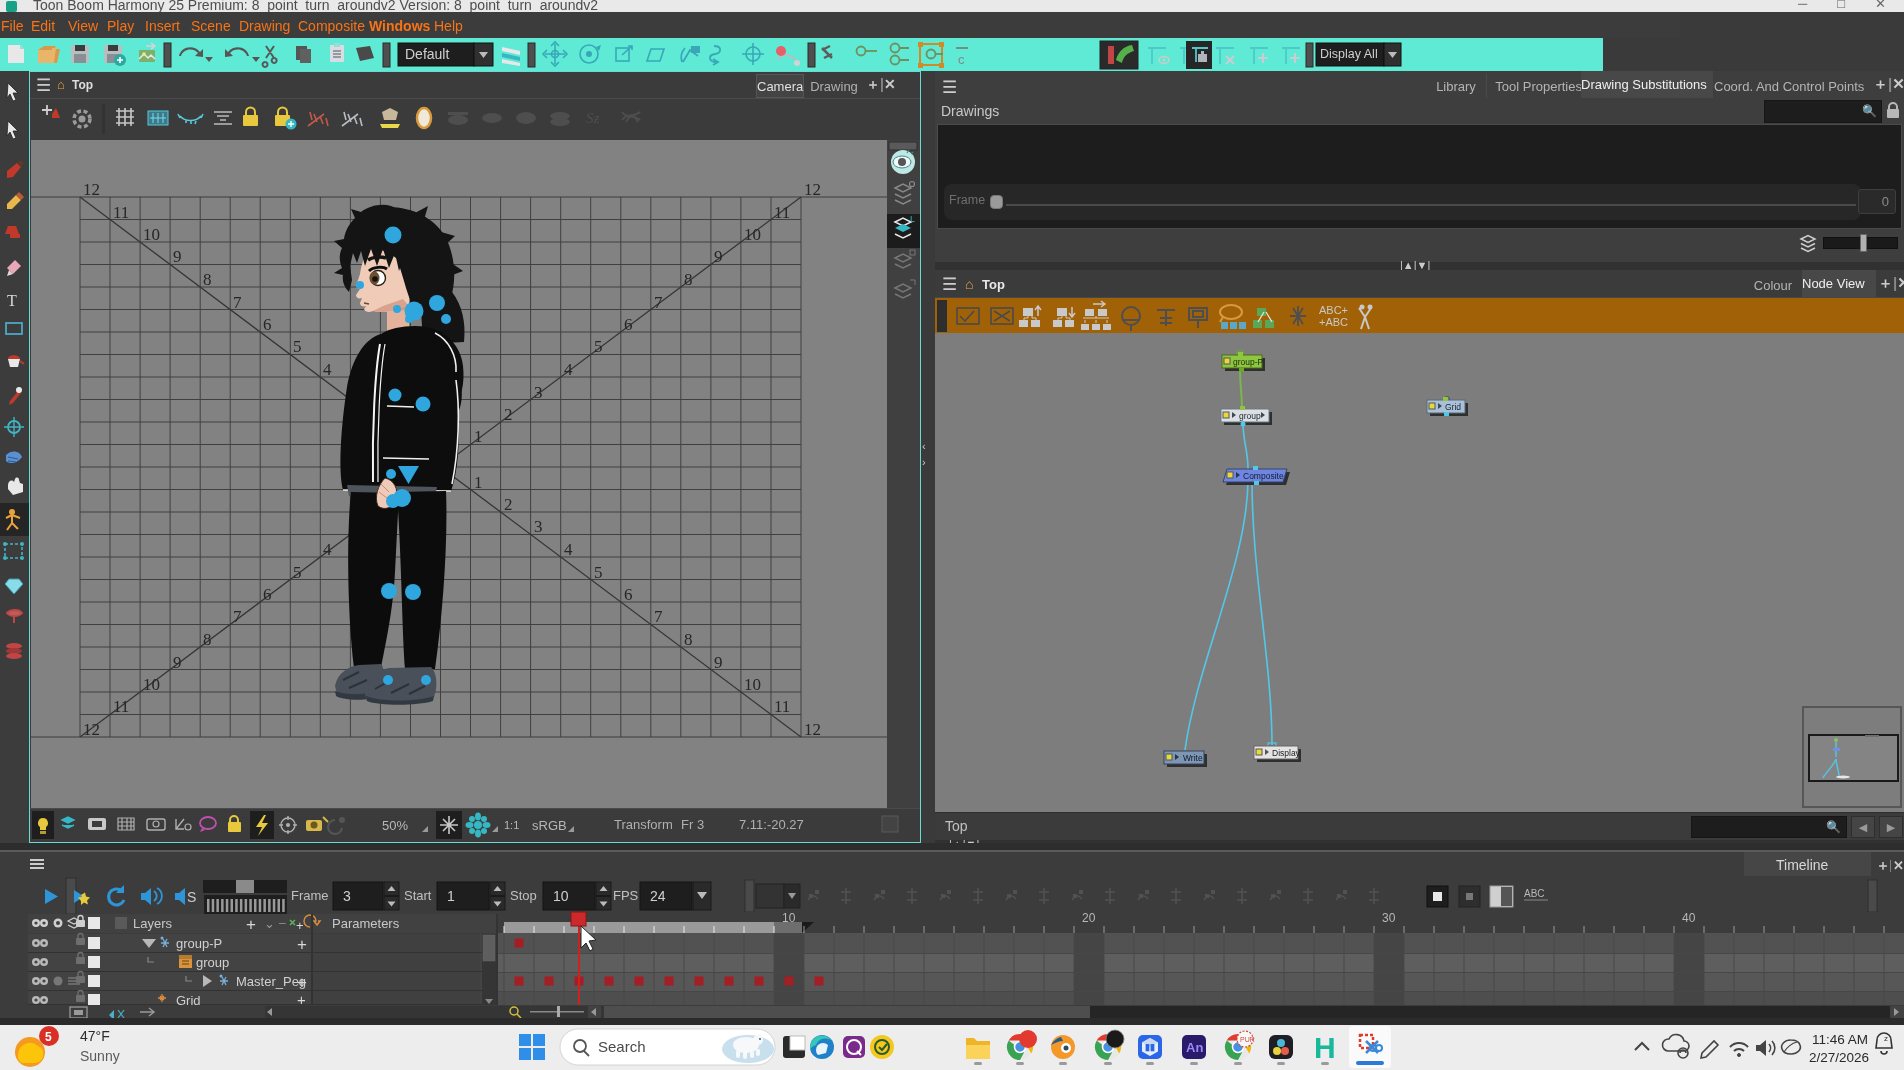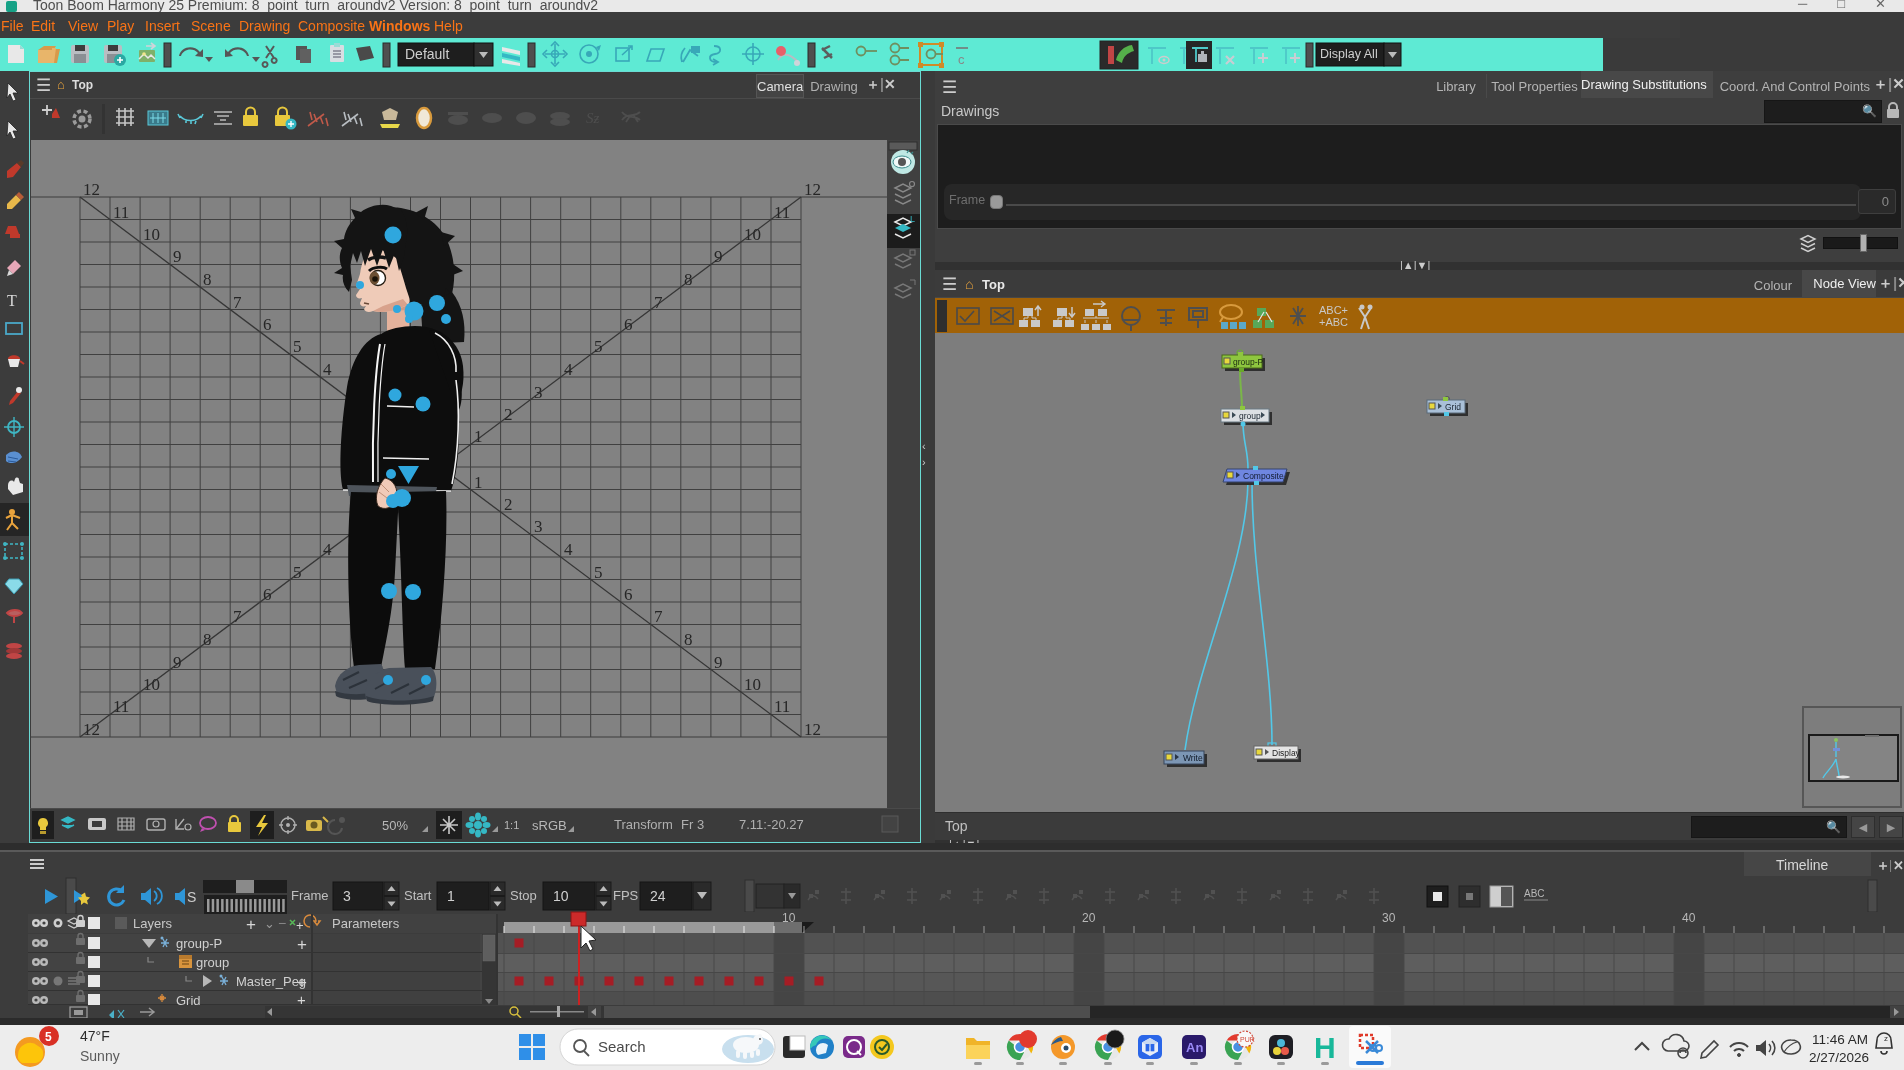--- a/index.html
+++ b/index.html
@@ -517,23 +517,23 @@
     <text x="709" y="21" fill="#b0b0b0" font-size="13" font-family="Liberation Sans">7.11:-20.27</text>
     <rect x="852" y="8" width="16" height="16" fill="#434343" stroke="#5a5a5a"></rect>
   </svg>
   </div>
 </div>
 
 <div class="abs" id="drawsub" style="left:935px;top:71px;width:969px;height:191px;background:#3e3e3e;">
   <span class="abs" style="left:7px;top:6px;color:#ccc;font-size:17px;">☰</span>
 
   <div class="abs" style="left:494px;top:3px;width:54px;height:24px;color:#b4b4b4;font-size:13px;text-align:center;padding-top:5px;">Library</div>
-  <div class="abs" style="left:551px;top:3px;width:96px;height:24px;color:#b4b4b4;font-size:13px;text-align:center;padding-top:5px;border-left:1px solid #4a4a4a;overflow:hidden;">Tool Properties</div>
+  <div class="abs" style="left:551px;top:3px;width:96px;height:24px;color:#b4b4b4;font-size:13px;text-align:right;padding-top:5px;border-left:1px solid #4a4a4a;overflow:hidden;">Tool Properties</div>
   <div class="abs" style="left:646px;top:0;width:132px;height:27px;background:#484848;color:#f0f0f0;font-size:13px;text-align:left;padding-top:6px;overflow:hidden;">Drawing Substitutions</div>
-  <div class="abs" style="left:779px;top:3px;width:156px;height:24px;color:#b4b4b4;font-size:13px;text-align:right;padding-top:5px;overflow:hidden;">Coord. And Control Points</div>
+  <div class="abs" style="left:779px;top:3px;width:156px;height:24px;color:#b4b4b4;font-size:13px;text-align:left;padding-top:5px;overflow:hidden;">Coord. And Control Points</div>
   <span class="abs" style="left:938px;top:4px;color:#ccc;font-size:15px;font-weight:bold;">＋<span style="color:#888;">|</span>✕</span>
 
   <div class="abs" style="left:6px;top:32px;color:#c8c8c8;font-size:14px;">Drawings</div>
   <div class="abs" style="left:829px;top:29px;width:118px;height:23px;background:#1d1d1d;border:1px solid #161616;">
     <span class="abs" style="right:4px;top:3px;color:#999;font-size:12px;">🔍</span>
   </div>
   <div class="abs" style="left:951px;top:30px;width:14px;height:18px;">
     <svg width="14" height="18">
           <rect x="1" y="8" width="12" height="9" rx="1" fill="#b8b8b8"></rect>
           <path d="M3,8 v-2 a4,4 0 0,1 8,0 v2" stroke="#b8b8b8" stroke-width="2" fill="none"></path>
@@ -567,21 +567,21 @@
   <div>‹</div>
       <div style="margin-top:4px;">›</div>
 </div>
 
 <div class="abs" id="nodeview" style="left:935px;top:270px;width:969px;height:582px;background:#3b3b3b;">
 
   <span class="abs" style="left:7px;top:4px;color:#ccc;font-size:17px;">☰</span>
   <span class="abs" style="left:30px;top:6px;color:#e8a33d;font-size:14px;">⌂</span>
   <span class="abs" style="left:47px;top:7px;color:#e8e8e8;font-size:13px;font-weight:bold;">Top</span>
   <div class="abs" style="left:810px;top:3px;width:56px;height:24px;color:#b4b4b4;font-size:13px;text-align:center;padding-top:5px;">Colour</div>
-  <div class="abs" style="left:867px;top:0;width:74px;height:27px;background:#484848;color:#f0f0f0;font-size:13px;text-align:right;padding-top:6px;">Node View</div>
+  <div class="abs" style="left:867px;top:0;width:74px;height:27px;background:#484848;color:#f0f0f0;font-size:13px;text-align:left;padding-top:6px;">Node View</div>
   <span class="abs" style="left:943px;top:4px;color:#ccc;font-size:15px;font-weight:bold;">＋<span style="color:#888;">|</span>✕</span>
 
   <div class="abs" id="nodetb" style="left:0;top:27px;width:969px;height:36px;background:#a16207;border-top:1px solid #474747;">
   <svg width="969" height="36" xmlns="http://www.w3.org/2000/svg">
     <rect x="2" y="2" width="10" height="32" fill="#2e2e2e"></rect>
     <g stroke="#4a4a4a" stroke-width="1.6" fill="none">
       <rect x="22" y="10" width="22" height="16"></rect>
             <path d="M25,18 l5,5 9,-10"></path>
       <rect x="56" y="10" width="22" height="16"></rect>
             <path d="M59,13 l16,10 m0,-10 l-16,10"></path>

